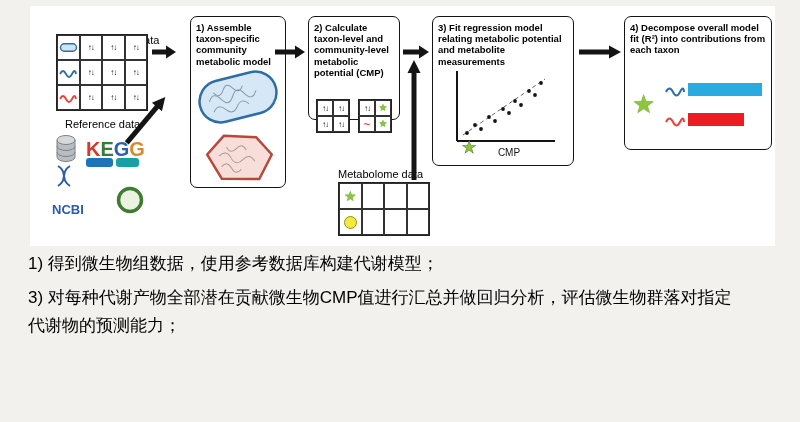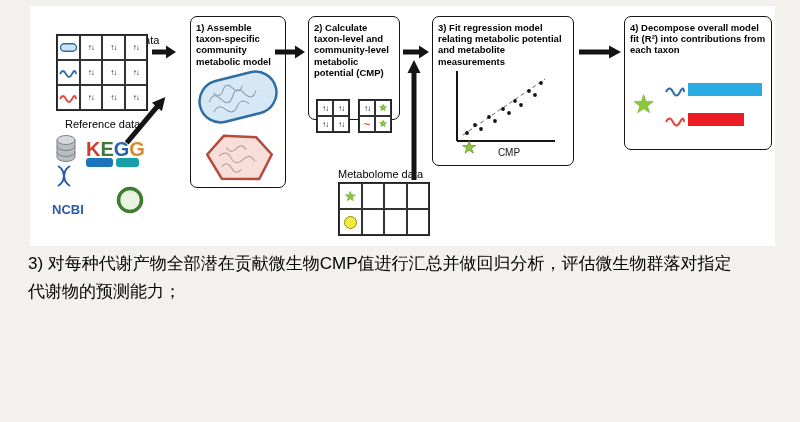--- a/index.html
+++ b/index.html
@@ -211,15 +211,16 @@
       <div class="bar" style="left:63px; top:66px; width:74px; background:#29abe2;"></div>
       <svg class="b4icon" style="left:40px; top:98px;" width="20" height="12" viewBox="0 0 20 12">
         <path d="M1,7 q3.5,-7 7,0 t7,0 t4,0" fill="none" stroke="#e8413a" stroke-width="2"></path>
       </svg>
       <div class="bar" style="left:63px; top:96px; width:56px; background:#ed1c24;"></div>
     </div>
 
   </div>
 
   <div class="notes">
+    <div class="note">1) 得到微生物组数据，使用参考数据库构建代谢模型；</div>
     <div class="note">3) 对每种代谢产物全部潜在贡献微生物CMP值进行汇总并做回归分析，评估微生物群落对指定代谢物的预测能力；</div>
   </div>
 </div>
 
 </body></html>

